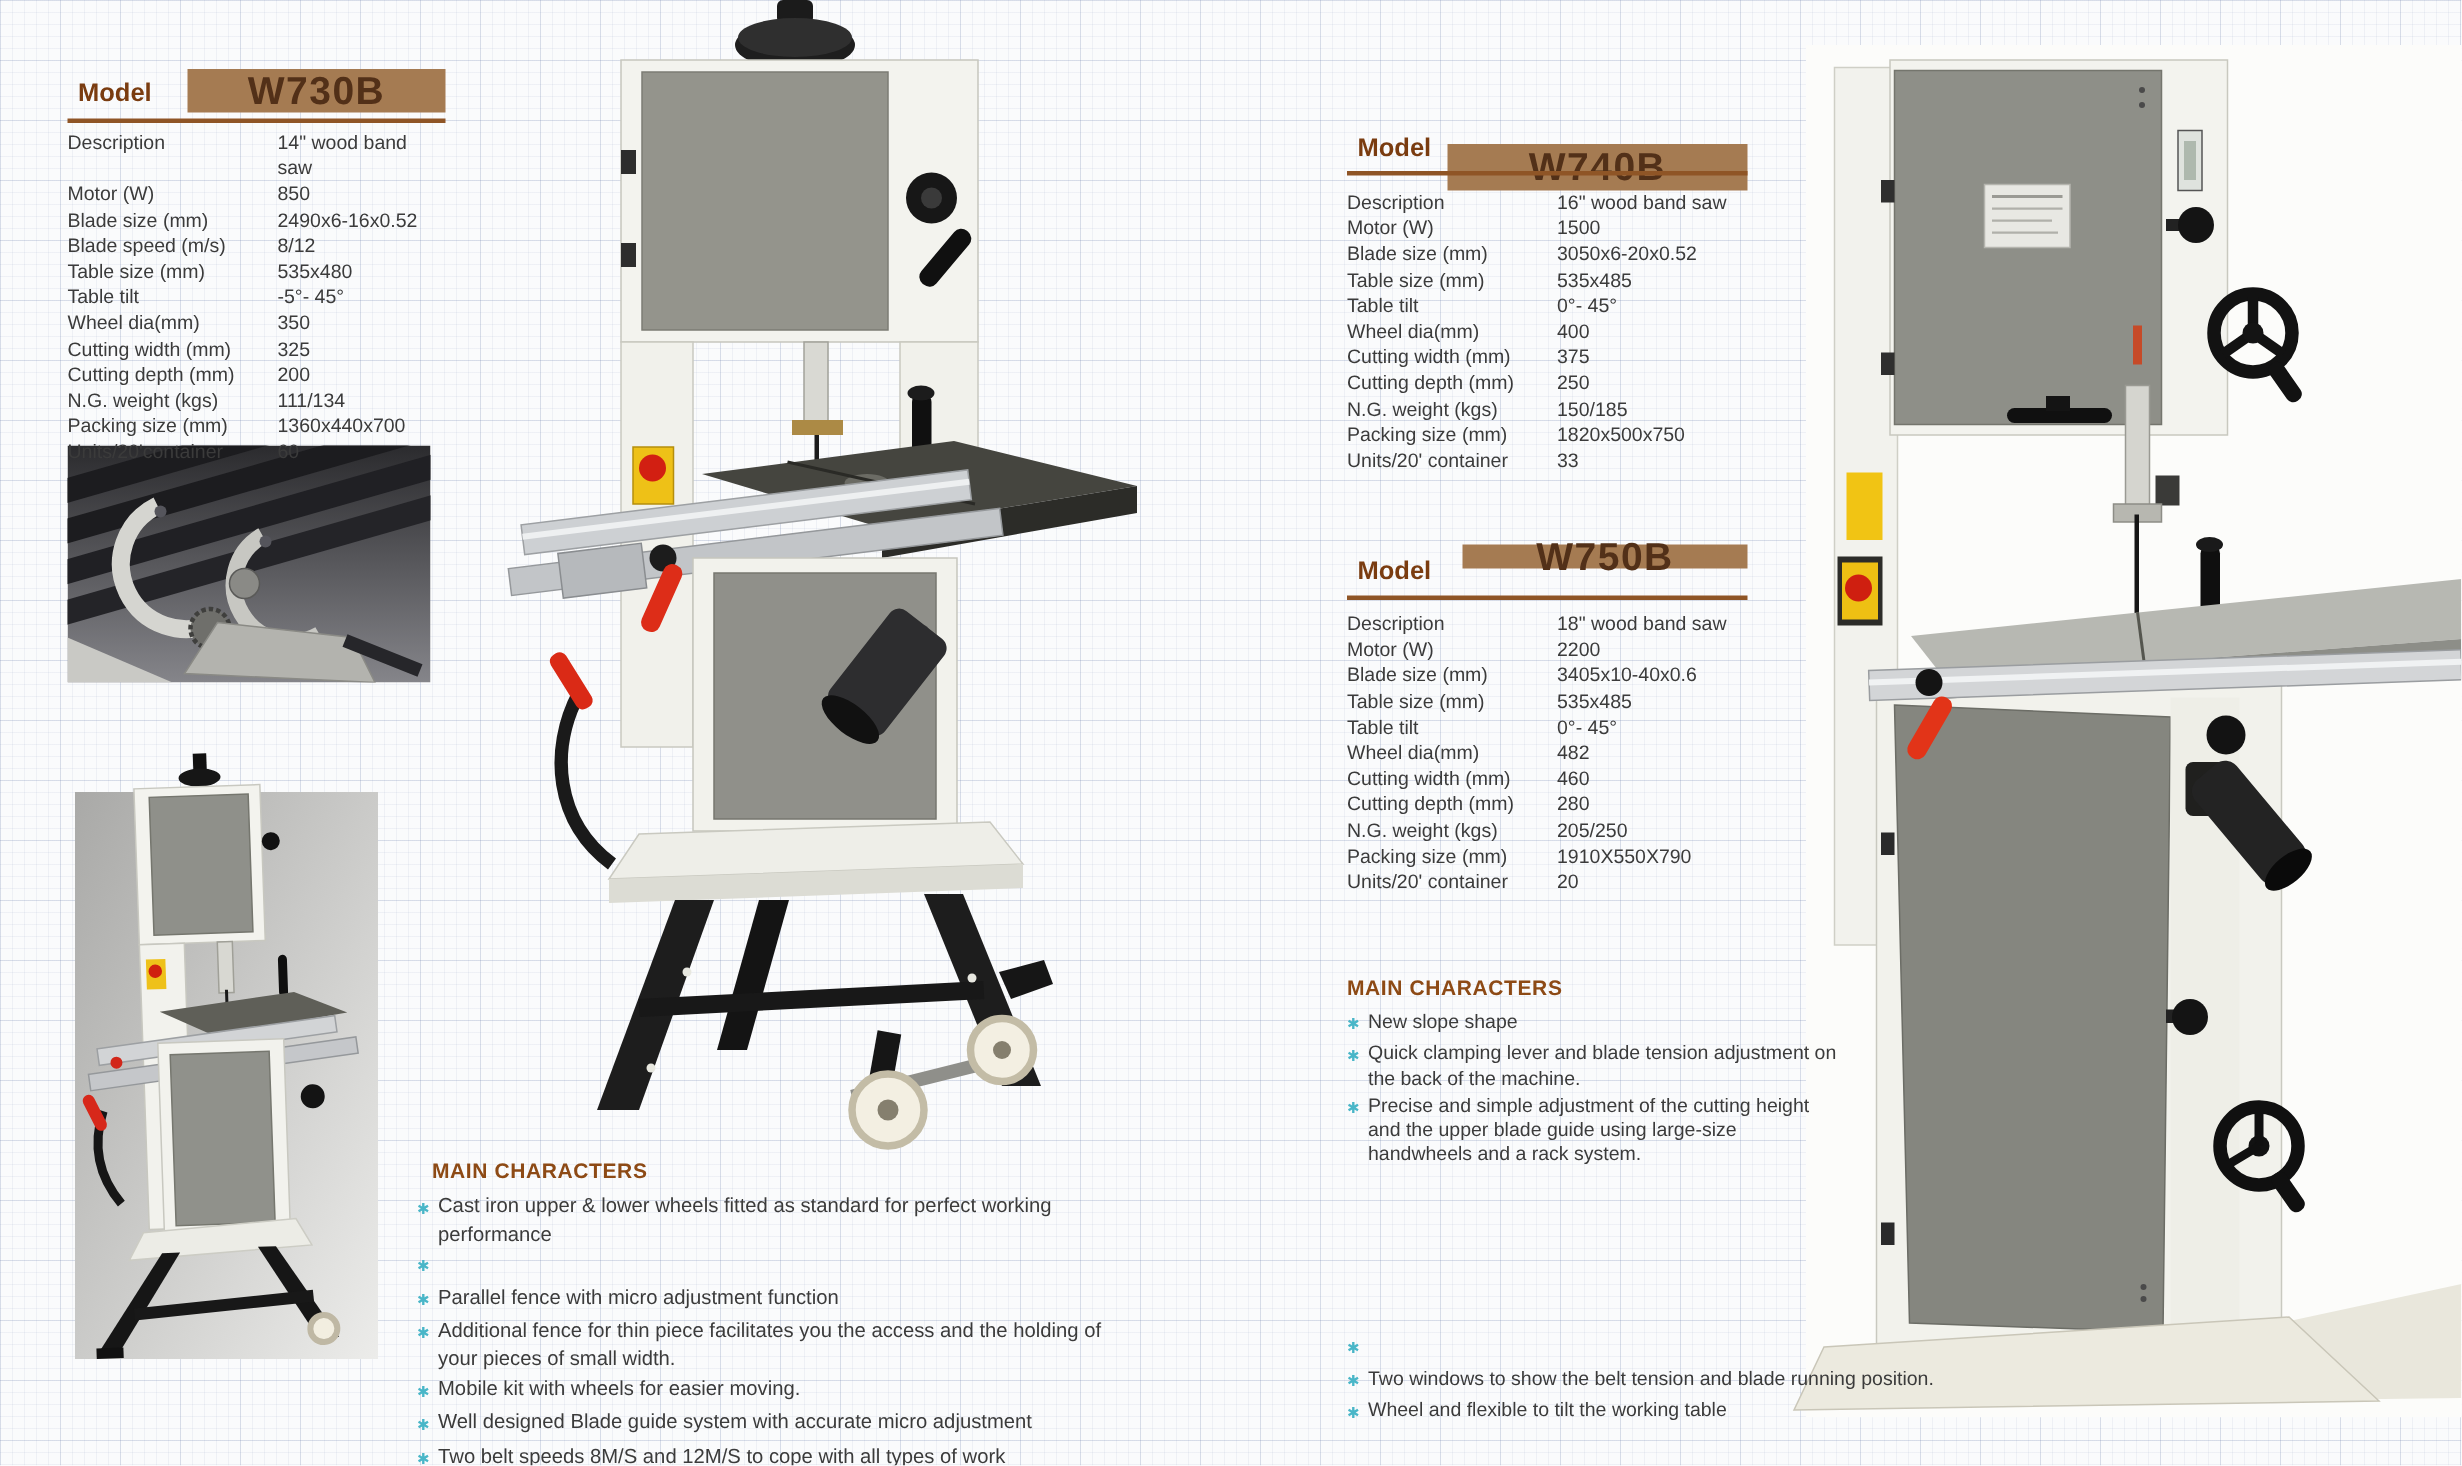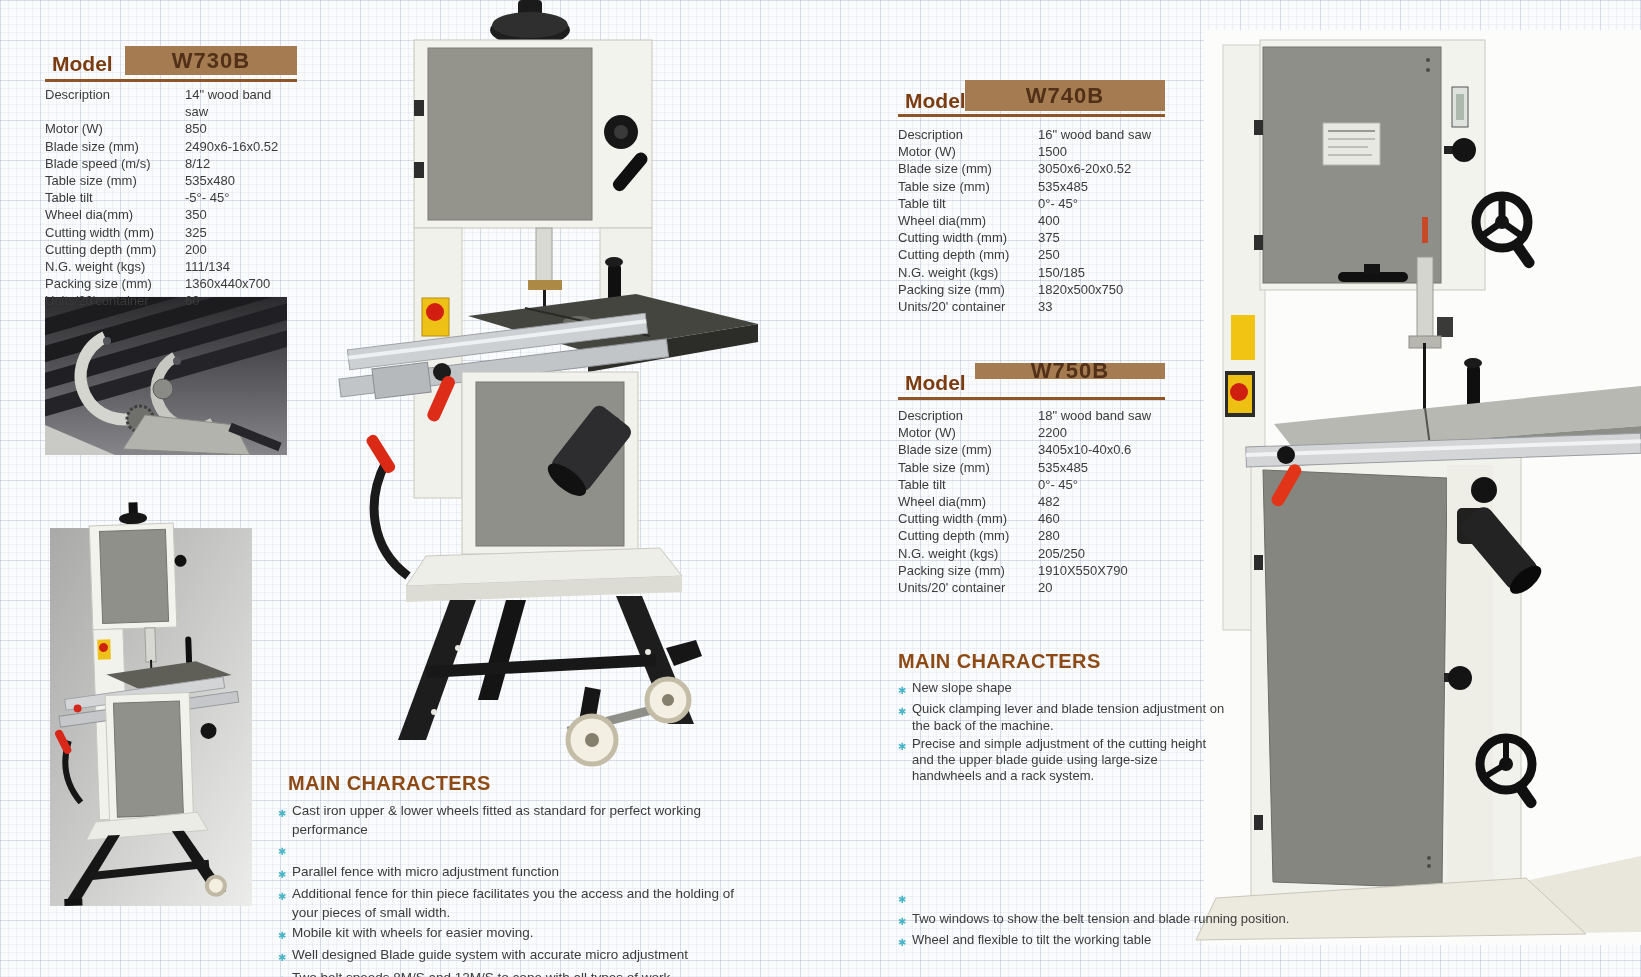--- a/index.html
+++ b/index.html
@@ -11,43 +11,43 @@
       linear-gradient(to right, rgba(130,150,185,.22) 1px, transparent 1px),
       linear-gradient(to bottom, rgba(130,150,185,.22) 1px, transparent 1px),
       linear-gradient(to right, rgba(150,168,200,.12) 1px, transparent 1px),
       linear-gradient(to bottom, rgba(150,168,200,.12) 1px, transparent 1px);
     background-size:40px 40px,40px 40px,8px 8px,8px 8px;
   }
   .photo{position:absolute;}
   
   .spec-table{position:absolute;}
   .model-head{position:relative;height:34px;}
-  .model-word{position:absolute;font-size:21px;font-weight:bold;color:#7a3c10;}
+  .model-word{position:absolute;font-size:17px;font-weight:bold;color:#7a3c10;}
   .model-bar{position:absolute;top:0;height:29px;background:#a57b52;display:flex;align-items:center;justify-content:center;}
-  .model-name{font-size:22px;font-weight:bold;color:#523018;letter-spacing:1px;}
+  .model-name{font-size:26px;font-weight:bold;color:#523018;letter-spacing:1px;}
   .model-underline{position:absolute;left:0;right:0;top:34px;height:3px;background:#8f5526;}
   .spec-rows{position:relative;}
   .spec-row{display:flex;font-size:13px;line-height:17.2px;color:#3b3b3b;}
   .cell-label{width:140px;flex:none;}
   .cell-value{flex:1;}
   #table-w730b{left:45px;top:45px;width:252px;}
   #table-w730b .model-word{left:7px;top:7px;}
   #table-w730b .model-bar{left:80px;width:172px;top:1px;}
   #table-w730b .spec-rows{margin-top:7px;}
   #table-w740b{left:898px;top:80px;width:267px;}
   #table-w740b .model-word{left:7px;top:9px;}
-  #table-w740b .model-bar{left:67px;width:200px;top:0;height:31px;}
+  #table-w740b .model-bar{left:67px;width:200px;top:16px;height:31px;}
   #table-w740b .spec-rows{margin-top:12px;}
   #table-w750b{left:898px;top:363px;width:267px;}
   #table-w750b .model-word{left:7px;top:8px;}
   #table-w750b .model-bar{left:77px;width:190px;top:0;height:16px;}
   #table-w750b .spec-rows{margin-top:10px;}
   
   .features{position:absolute;}
-  .features h2{margin:0 0 7px 0;font-size:20px;font-weight:bold;color:#8d4a15;letter-spacing:.4px;}
+  .features h2{margin:0 0 7px 0;font-size:14px;font-weight:bold;color:#8d4a15;letter-spacing:.4px;}
   .brow{display:flex;}
   .star{color:#49b6c8;font-size:10px;width:14px;flex:none;padding-top:3px;}
   .btext{white-space:pre-line;}
   #features-left{left:276px;top:772px;width:500px;}
   #features-left h2{margin-left:12px;}
   #features-left .brow{font-size:13.5px;line-height:18.6px;margin-bottom:1px;}
   #features-left .star{margin-left:2px;}
   #features-right{left:898px;top:650px;width:335px;}
   #features-right .brow{font-size:13px;line-height:16.3px;margin-bottom:2px;}
   #features-bottom{left:898px;top:889px;width:495px;}

